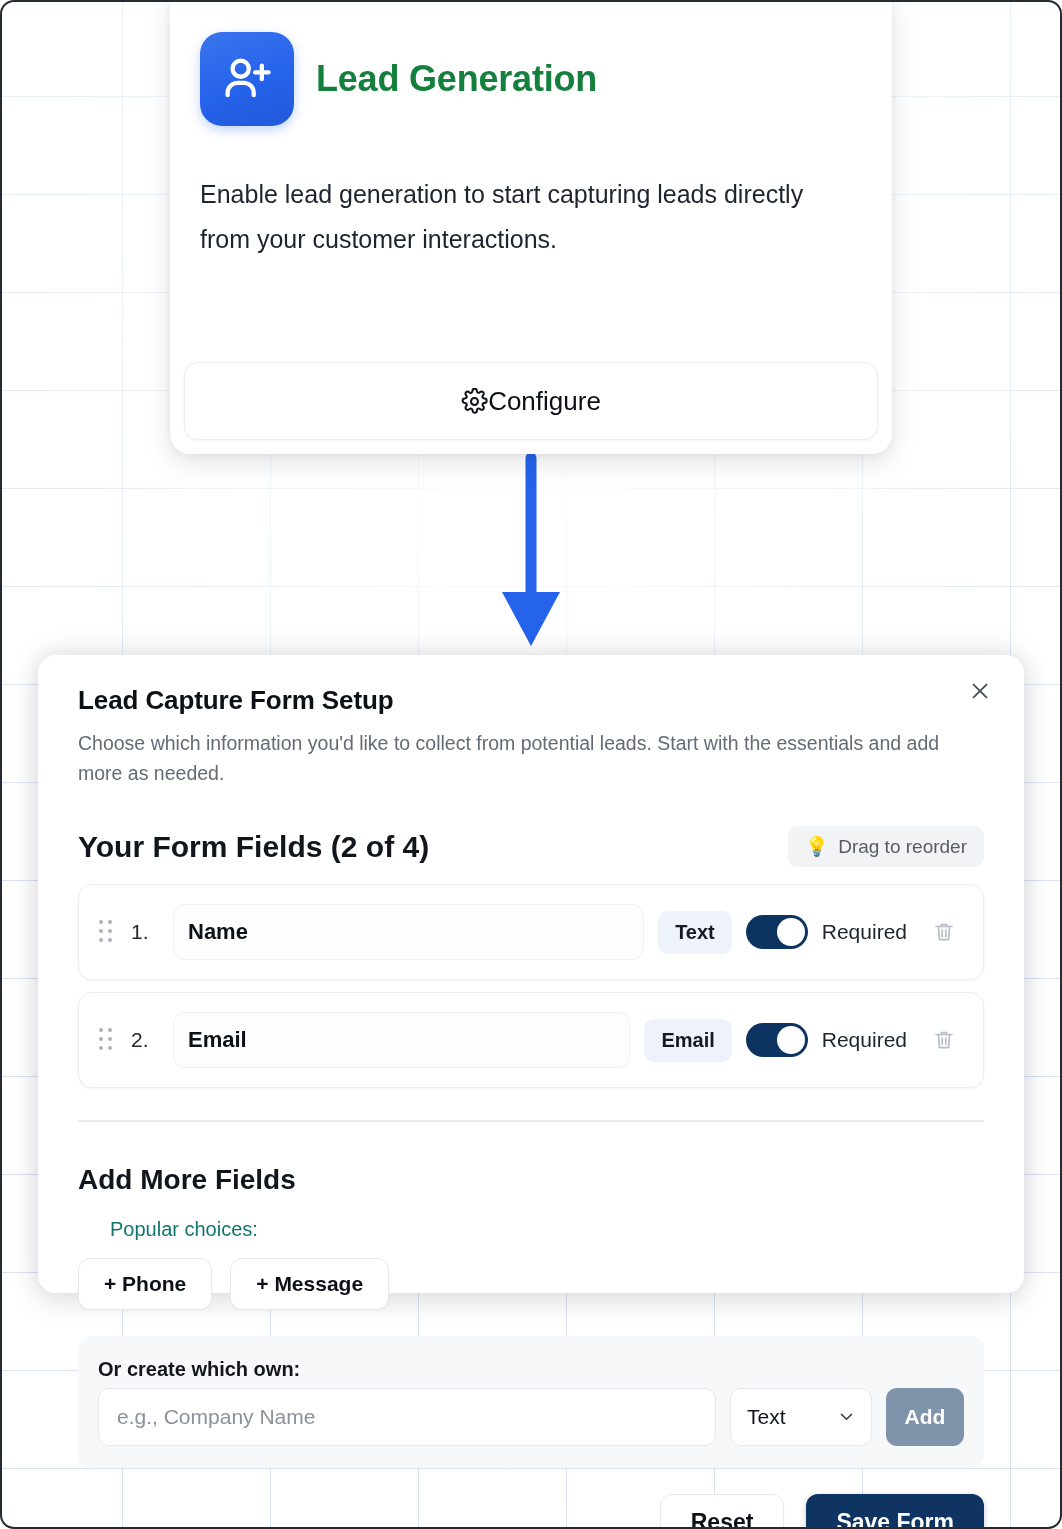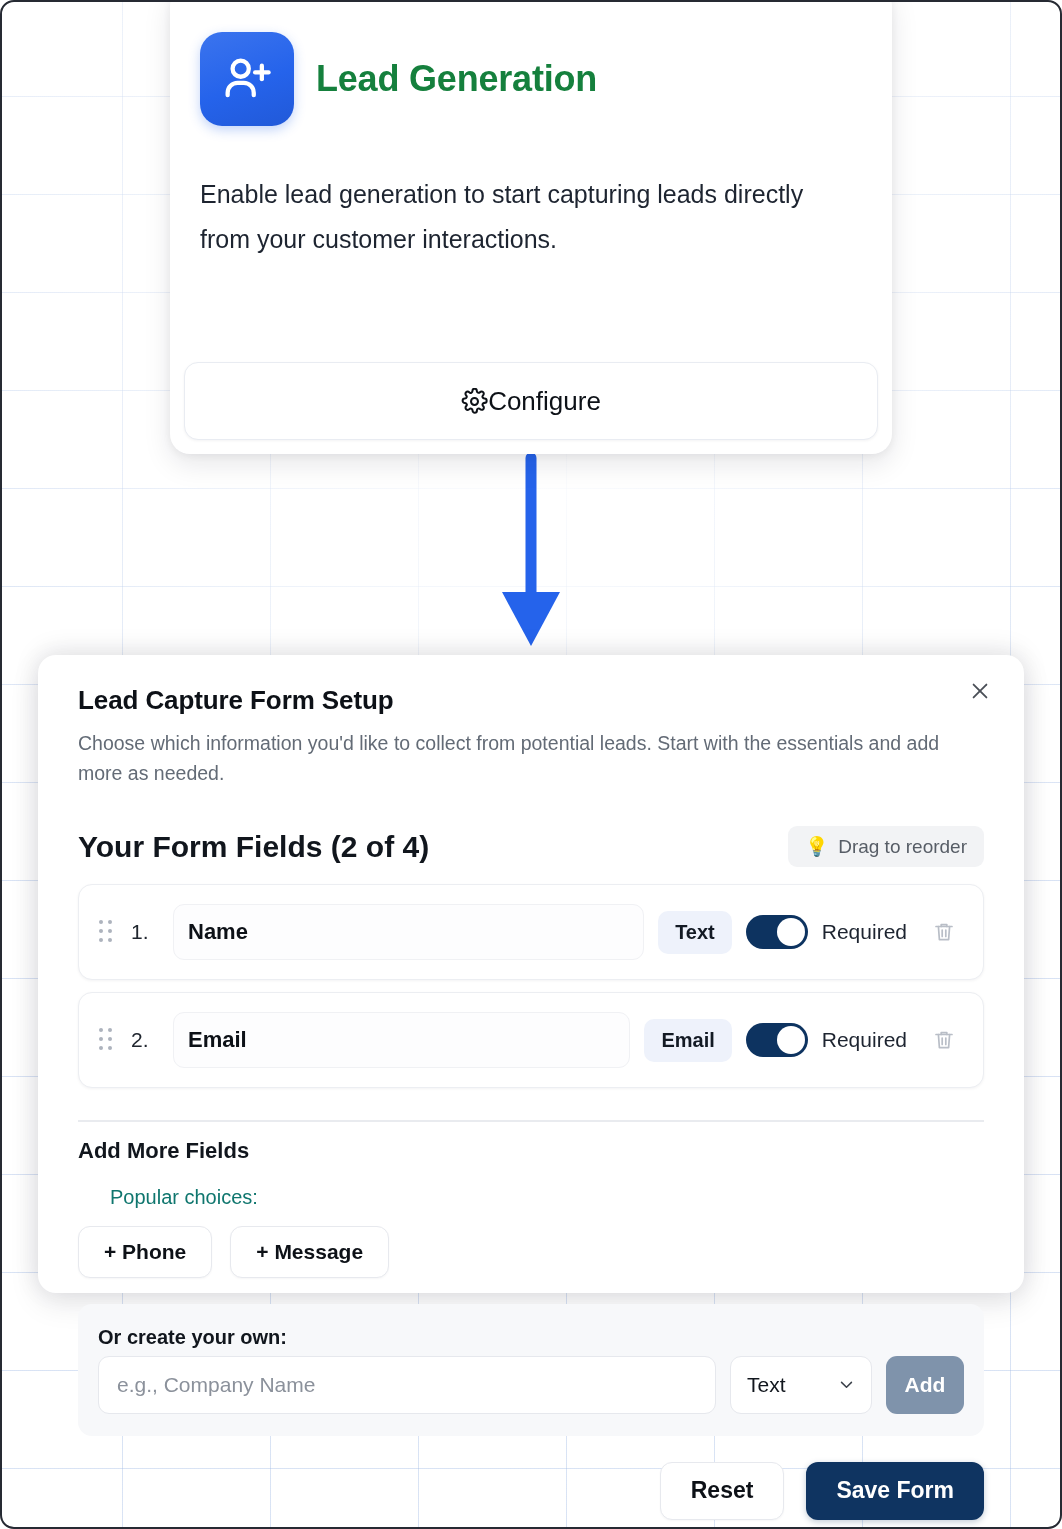--- a/index.html
+++ b/index.html
@@ -300,22 +300,22 @@
   }
 
   .divider {
     height: 1.5px;
     background: #e9ebef;
     margin: 32px 0 0 0;
   }
 
   
   .add-title {
-    margin-top: 16px;
-    font-size: 22px;
+    margin-top: 42px;
+    font-size: 28px;
     font-weight: bold;
     color: #11161d;
   }
   .popular-label {
     margin-top: 22px;
     font-size: 20px;
     color: #0f766e;
     margin-left: 32px;
   }
   .chip-row {
@@ -548,21 +548,21 @@
 
   <div class="add-title">Add More Fields</div>
   <div class="popular-label">Popular choices:</div>
 
   <div class="chip-row">
     <button class="chip">+ Phone</button>
     <button class="chip">+ Message</button>
   </div>
 
   <div id="own-panel">
-    <div class="own-label">Or create your own:</div>
+    <div class="own-label">Or create which own:</div>
     <div class="own-row">
       <input id="custom-field-input" placeholder="e.g., Company Name" style="">
       <div id="type-select">
         <span>Text</span>
         <span style="display:flex;align-items:center;">
           <svg width="17" height="17" viewBox="0 0 24 24" fill="none" stroke="#3b414a" stroke-width="2.1" stroke-linecap="round" stroke-linejoin="round">
             <polyline points="5,9 12,16 19,9"></polyline>
           </svg>
         </span>
       </div>

